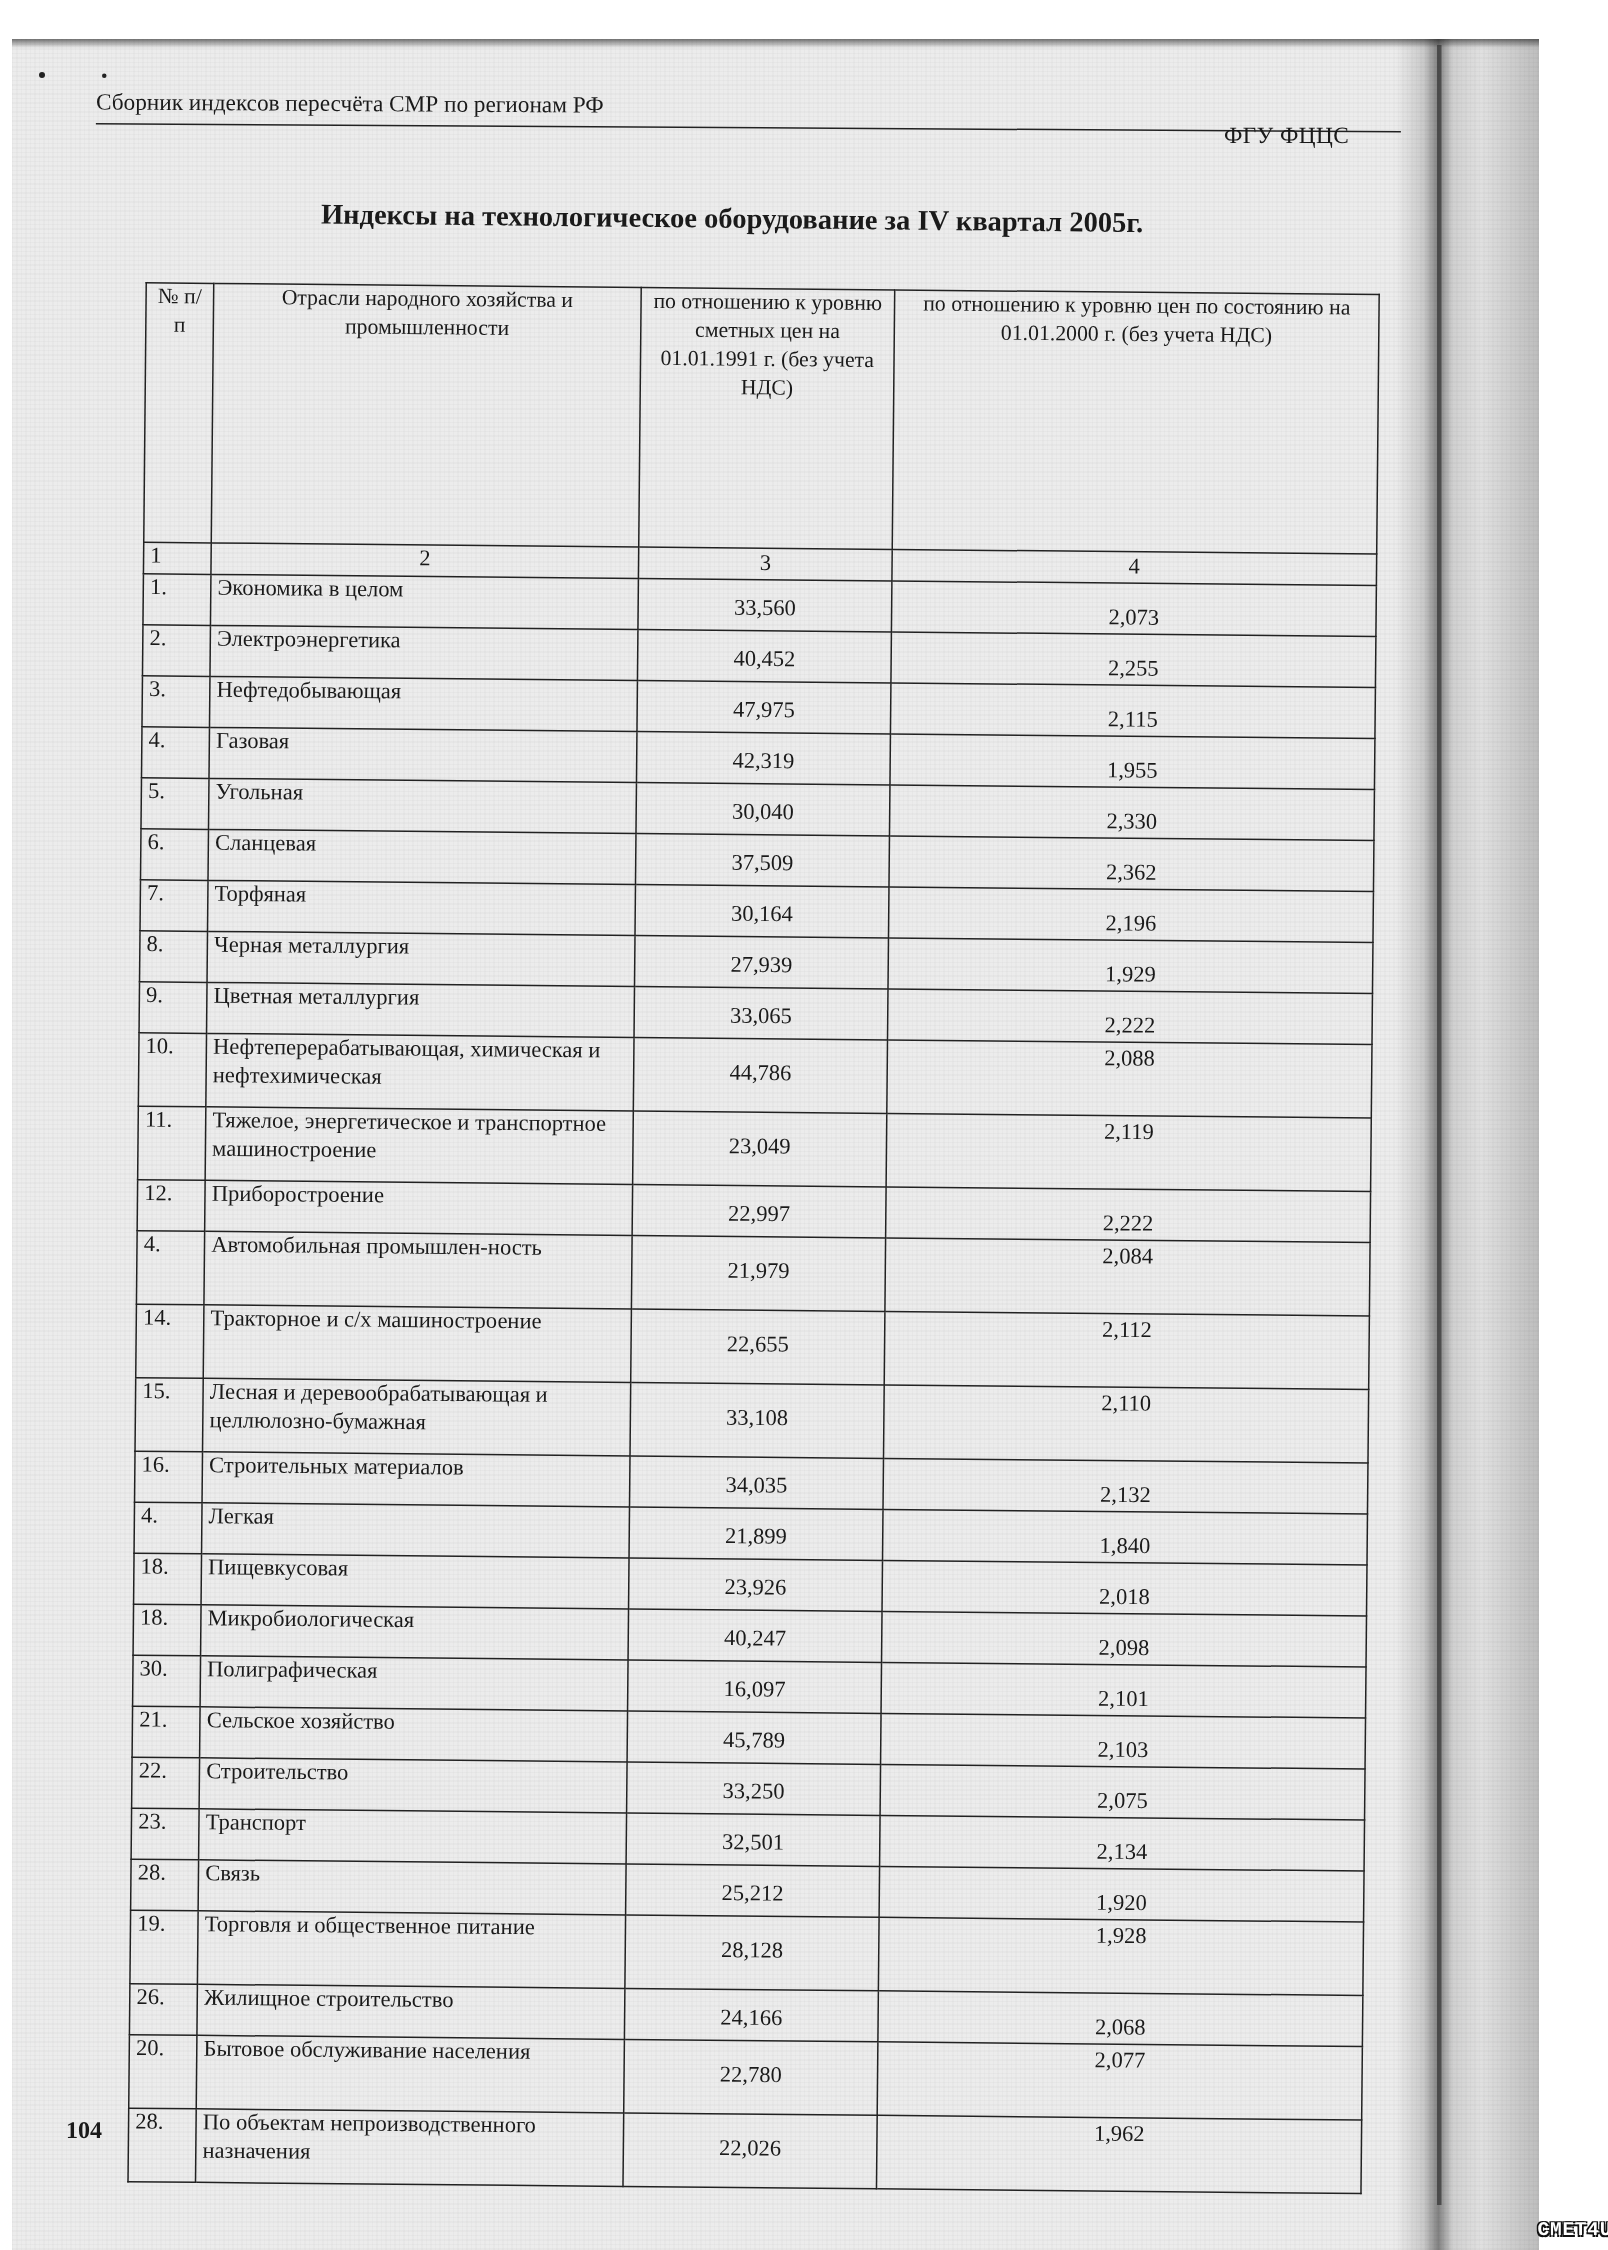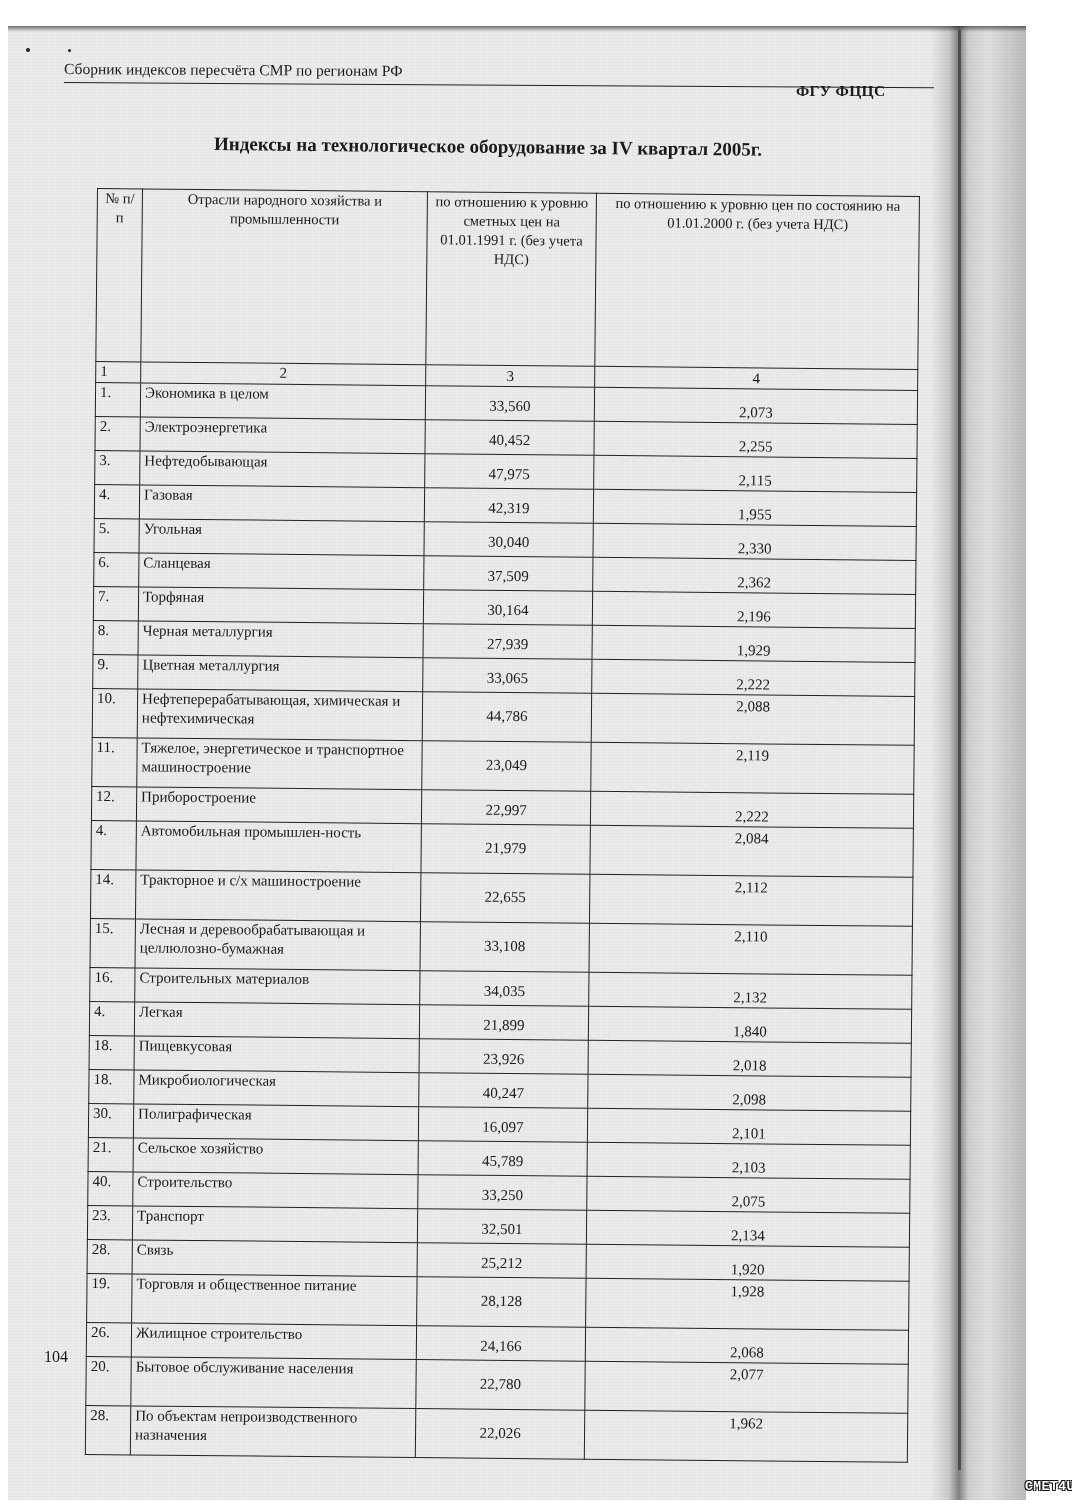--- a/index.html
+++ b/index.html
@@ -29,22 +29,22 @@
     background: linear-gradient(180deg, #222 0%, rgba(0,0,0,0) 100%); opacity: 0.6;
   }
   .dot { position: absolute; width: 4px; height: 4px; background: #222; border-radius: 50%; }
 
   .hdr-left {
     position: absolute; left: 64px; top: 60px; width: 870px;
     font-size: 15.5px; border-bottom: 1.5px solid #222; padding-bottom: 4px;
     transform: rotate(0.35deg); transform-origin: left;
   }
   .hdr-right {
-    position: absolute; left: 796px; top: 82px; font-size: 15.5px;
-    font-weight: bold; letter-spacing: 0.3px;
+    position: absolute; left: 816px; top: 82px; font-size: 15.5px;
+    font-weight: normal; letter-spacing: 0.3px;
   }
   .title {
     position: absolute; left: 214px; top: 133px;
     font-size: 19px; font-weight: bold;
     transform: rotate(0.6deg); transform-origin: left;
   }
   table.idx {
     position: absolute; left: 97px; top: 188px; width: 823px;
     border-collapse: collapse; font-size: 15px;
     transform: rotate(0.55deg); transform-origin: left top;
@@ -57,21 +57,21 @@
   .c3 { width: 160px; text-align: center; }
   .c4 { text-align: center; }
   .hrow td { height: 172px; vertical-align: middle; text-align: center; font-size: 14.5px; line-height: 19px; }
   .numrow td { height: 20px; text-align: center; }
   tr.r1 td { height: 24px; }
   tr.r2 td { height: 48px; }
   .v3 { display: block; padding-top: 10px; }
   .v4 { display: block; padding-top: 14px; }
   .v4b { display: block; padding-top: 2px; }
   .pagenum {
-    position: absolute; left: 44px; top: 1348px; font-size: 16px; font-weight: normal;
+    position: absolute; left: 44px; top: 1412px; font-size: 16px; font-weight: bold;
   }
   .watermark {
     position: absolute; left: 1025px; top: 1479px;
     font-family: Liberation Mono, monospace; font-size: 13px; font-weight: bold;
     color: #fff; letter-spacing: 0.5px;
     text-shadow: -1px -1px 0 #111, 1px -1px 0 #111, -1px 1px 0 #111, 1px 1px 0 #111;
   }
 </style>
 </head>
 <body>
@@ -308,21 +308,21 @@
         <td class="c1">21.</td>
         <td class="c2">Сельское хозяйство</td>
         <td class="c3">
           <span class="v3">45,789</span>
         </td>
         <td class="c4">
           <span class="v4">2,103</span>
         </td>
       </tr>
       <tr class="r1">
-        <td class="c1">40.</td>
+        <td class="c1">22.</td>
         <td class="c2">Строительство</td>
         <td class="c3">
           <span class="v3">33,250</span>
         </td>
         <td class="c4">
           <span class="v4">2,075</span>
         </td>
       </tr>
       <tr class="r1">
         <td class="c1">23.</td>

